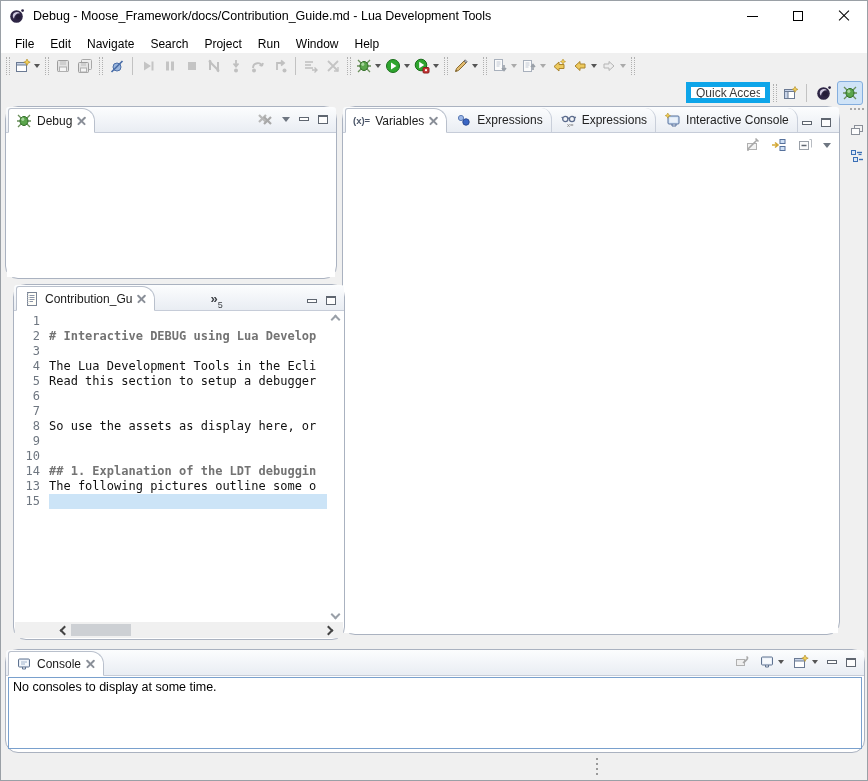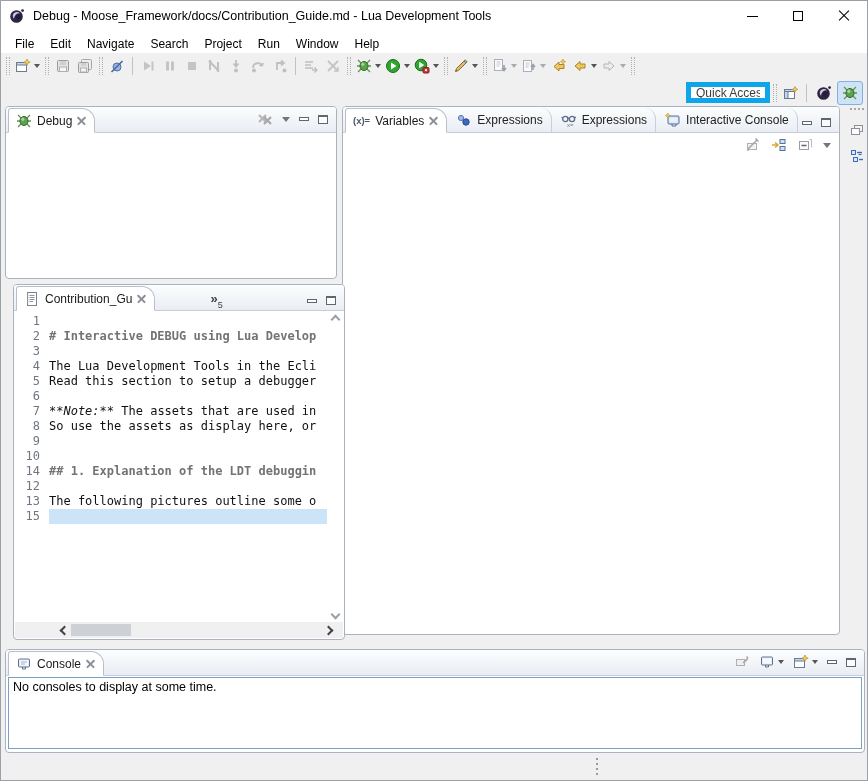--- a/index.html
+++ b/index.html
@@ -30,21 +30,21 @@
   .tb-handle { width:4px; height:18px; border-left:1px dotted #b0b0b0; border-right:1px dotted #b0b0b0; margin:0 3px; }
   .tb-sep { width:1px; height:18px; background:#c2c2c2; margin:0 4px; }
   .dd { width:0; height:0; border-left:3.5px solid transparent; border-right:3.5px solid transparent; border-top:4px solid #555; margin-left:1px; }
   .dd.dis { border-top-color:#aaa; }
   svg.i16 { width:16px; height:16px; display:block; }
   .qa-input { width:84px; height:21px; border:5px solid #0ea5e9; background:#fff; font-family:inherit; font-size:12px; padding:0 5px; color:#222; }
   .qa-input::placeholder { color:#3c3c3c; opacity:1; }
   .persp-btn { width:26px; height:24px; display:flex; align-items:center; justify-content:center; border-radius:3px; }
   .persp-btn.active { background:#cfe3f7; border:1px solid #84aede; }
   
-  .view { position:absolute; background:#fff; border:1px solid #aab2c0; border-radius:4px; }
+  .view { position:absolute; background:#fff; border:1px solid #aab2c0; border-radius:13px; }
   .vhead { height:26px; background:linear-gradient(#fcfdfe,#e9edf3); border-bottom:1px solid #c6ccd8; border-radius:3px 3px 0 0; display:flex; align-items:flex-end; }
   .vtab { height:25px; display:flex; align-items:center; gap:5px; padding:0 8px 0 7px; background:#fff; border:1px solid #b9c0cc; border-bottom:1px solid #fff; border-radius:3px 13px 0 0; margin-left:2px; position:relative; top:1px; }
   .vtab.inactive { background:transparent; border:none; border-right:1px solid #c9cfda; border-radius:0 11px 0 0; top:0; height:24px; color:#222; }
   .hdr-right { margin-left:auto; display:flex; align-items:center; gap:9px; padding-right:8px; padding-bottom:5px; }
   .mnv { width:10px; height:4px; border:1px solid #5f6670; background:#fdfdfd; }
   .mxv { width:10px; height:9px; border:1px solid #5f6670; border-top-width:2px; background:#fdfdfd; }
   .tri { width:0; height:0; border-left:4.5px solid transparent; border-right:4.5px solid transparent; border-top:5px solid #6e7681; }
   .xg { position:relative; width:9px; height:9px; }
   .xg::before,.xg::after { content:""; position:absolute; left:-1px; top:4px; width:11px; height:1.6px; background:#8a8f98; border-radius:1px; }
   .xg::before { transform:rotate(45deg); } .xg::after { transform:rotate(-45deg); }
@@ -445,41 +445,36 @@
         <div class="ed-line">
           <span class="ln">5</span>
           <span class="lt"><span class="seg-plain">Read this section to setup a debugger</span></span>
         </div>
         <div class="ed-line">
           <span class="ln">6</span>
           <span class="lt"></span>
         </div>
         <div class="ed-line">
           <span class="ln">7</span>
-          <span class="lt"><span class="seg-em">**Note:**</span><span class="seg-plain"> The assets that are used in</span></span>
         </div>
         <div class="ed-line">
           <span class="ln">8</span>
           <span class="lt"><span class="seg-plain">So use the assets as display here, or </span></span>
         </div>
         <div class="ed-line">
           <span class="ln">9</span>
           <span class="lt"></span>
         </div>
         <div class="ed-line">
           <span class="ln">10</span>
           <span class="lt"></span>
         </div>
         <div class="ed-line">
           <span class="ln">14</span>
           <span class="lt"><span class="seg-heading">## 1. Explanation of the LDT debuggin</span></span>
-        </div>
-        <div class="ed-line">
-          <span class="ln">12</span>
-          <span class="lt"></span>
         </div>
         <div class="ed-line">
           <span class="ln">13</span>
           <span class="lt"><span class="seg-plain">The following pictures outline some o</span></span>
         </div>
         <div class="ed-line cur">
           <span class="ln">15</span>
           <span class="lt"></span>
         </div>
       </div>

